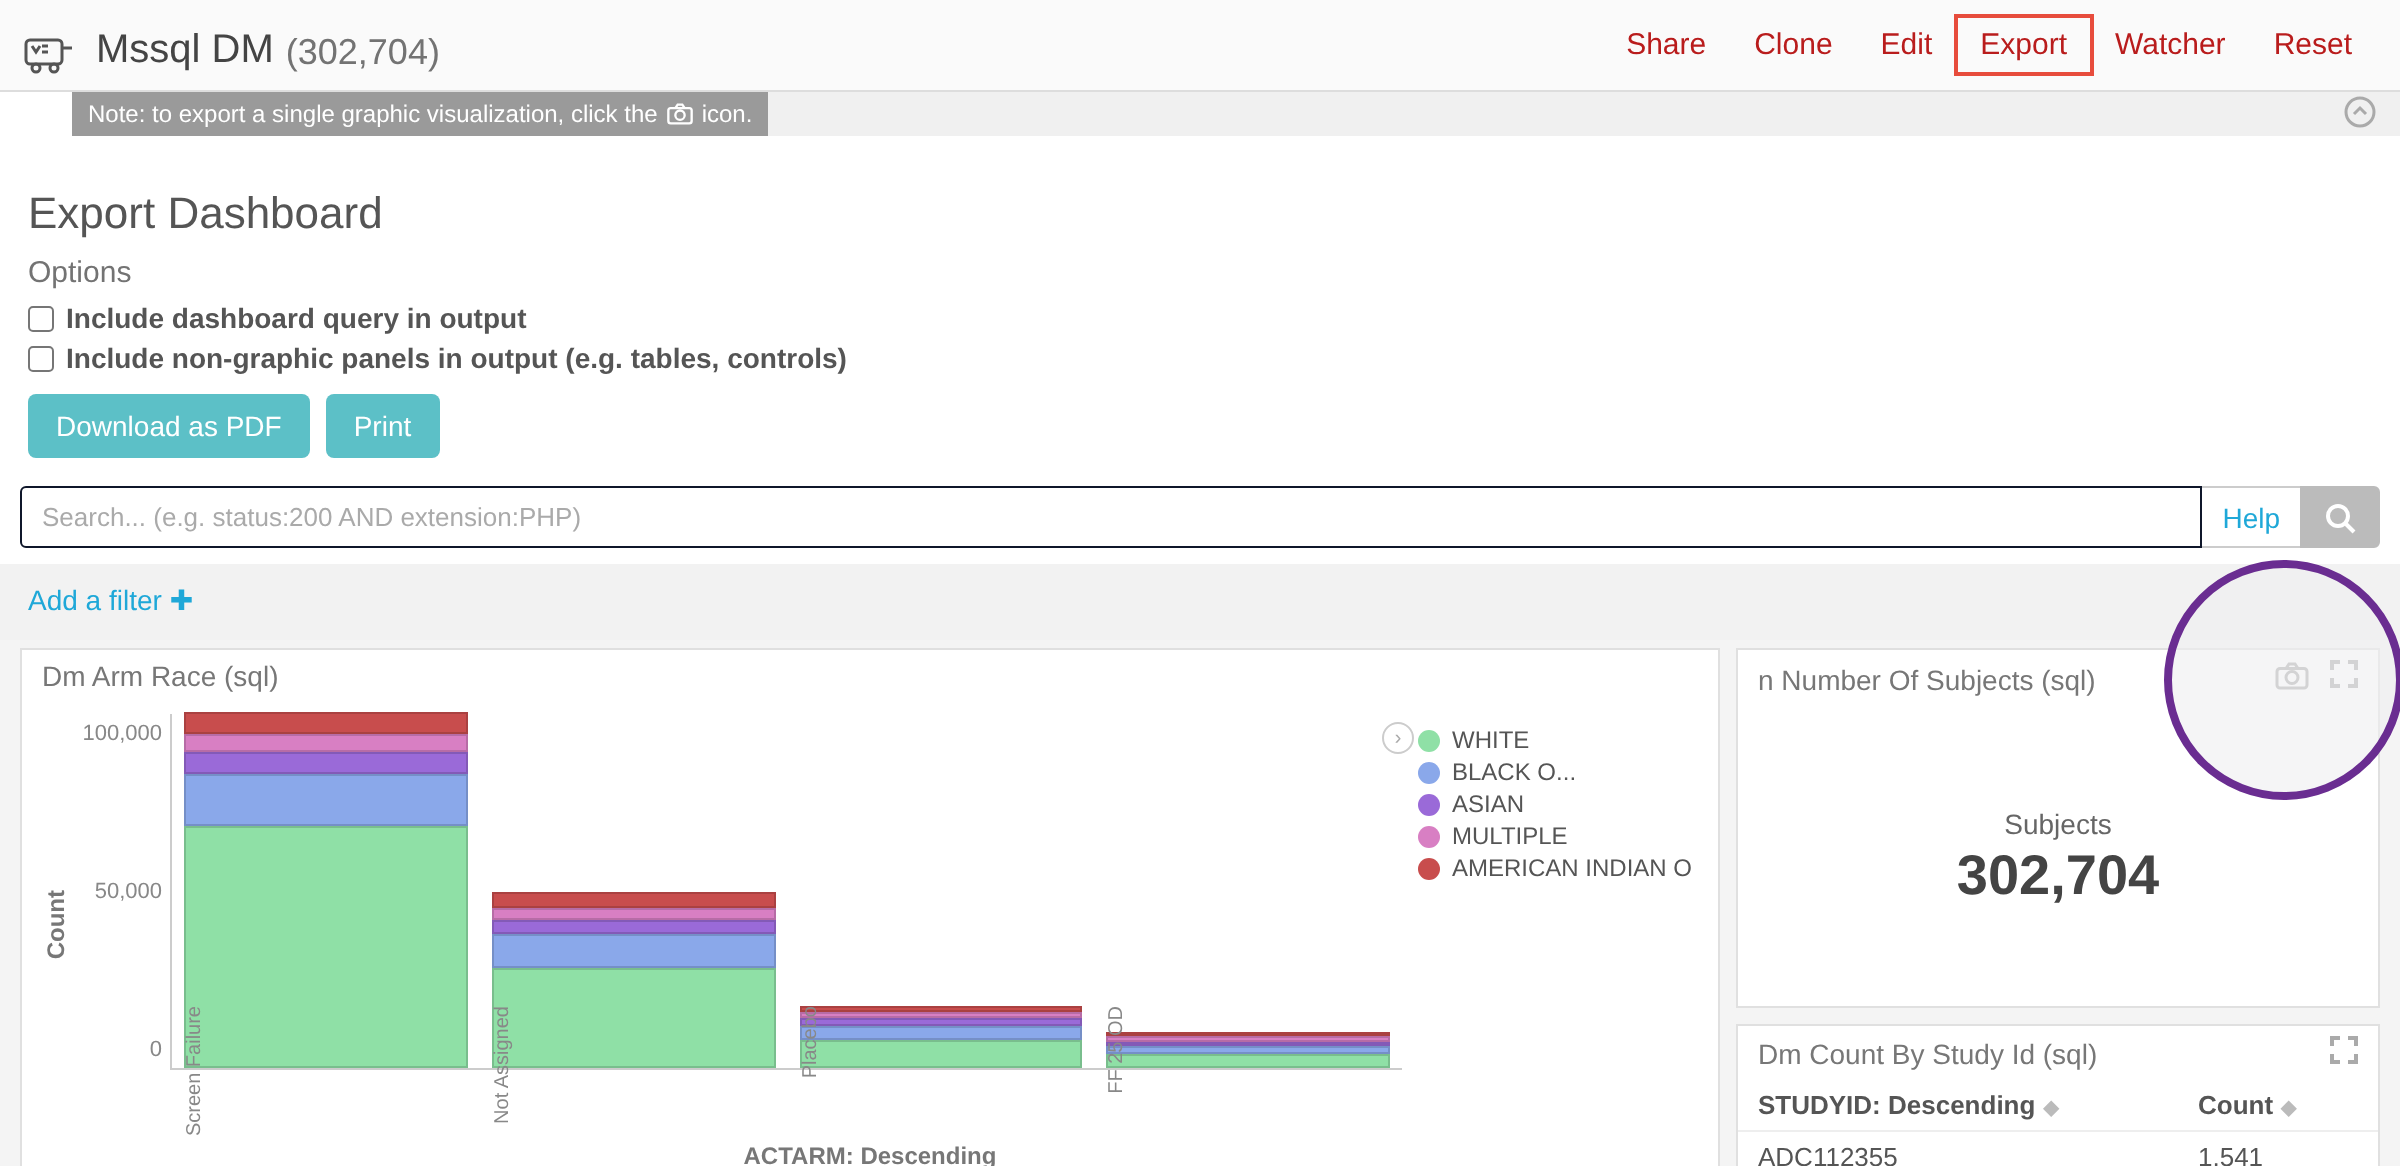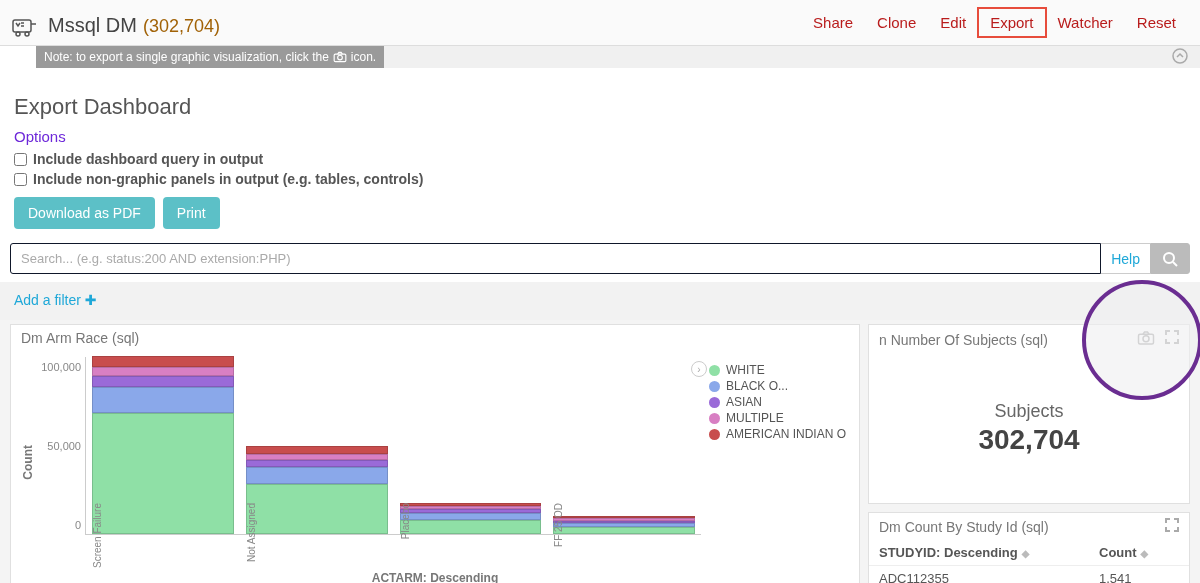--- a/index.html
+++ b/index.html
@@ -21,21 +21,21 @@
     margin-right: 10px;
     display: inline-flex;
   }
   .header-title {
     font-size: 20px;
     color: #444;
     flex: 0 0 auto;
   }
   .header-count {
     font-size: 18px;
-    color: #a16207;
+    color: #737373;
     margin-left: 6px;
   }
   .header-nav {
     margin-left: auto;
     display: flex;
     gap: 0;
   }
   .nav-item {
     padding: 6px 12px;
     color: #b91c1c;
@@ -72,21 +72,21 @@
     padding: 26px 14px 14px;
     background: #fff;
   }
   .export-title {
     font-size: 22px;
     color: #555;
     font-weight: 400;
     margin-bottom: 8px;
   }
   .options-label {
-    color: #6d28d9;
+    color: #737373;
     margin-bottom: 6px;
     font-size: 15px;
   }
   .checkbox-row {
     display: flex;
     align-items: center;
     gap: 6px;
     margin: 4px 0;
     font-weight: 700;
     color: #555;
@@ -292,21 +292,21 @@
     padding-bottom: 5px;
   }
 
   .subjects-body {
     flex: 1;
     display: flex;
     flex-direction: column;
     align-items: center;
     justify-content: center;
   }
-  .subjects-label { color: #666; font-size: 18px; }
+  .subjects-label { color: #666; font-size: 14px; }
   .subjects-value { font-size: 28px; font-weight: 700; color: #444; margin-top: 2px; }
 
   .table-header-row, .table-row {
     display: flex;
     padding: 5px 10px;
     border-top: 1px solid #eee;
     font-size: 13px;
   }
   .table-header-row { font-weight: 700; color: #555; border-top: none; }
   .col-study { flex: 1; }

